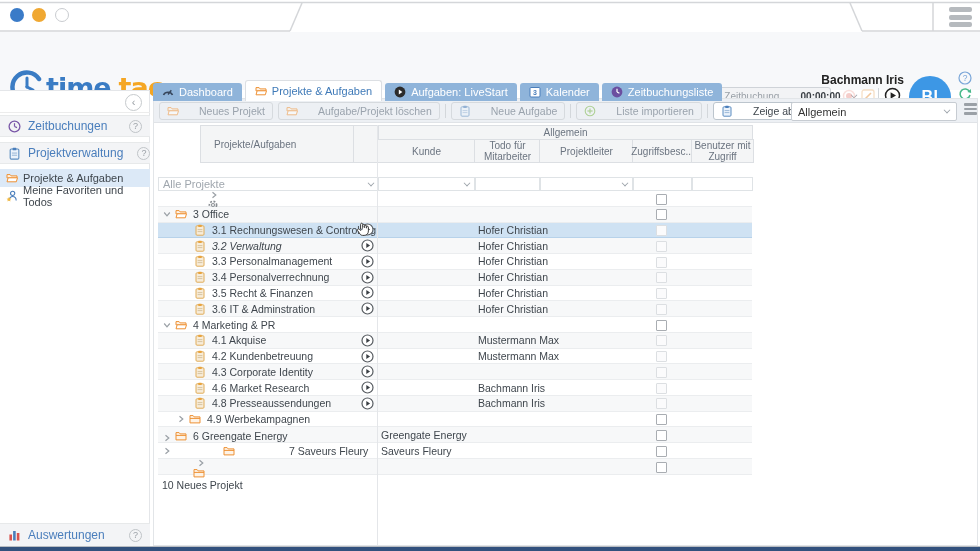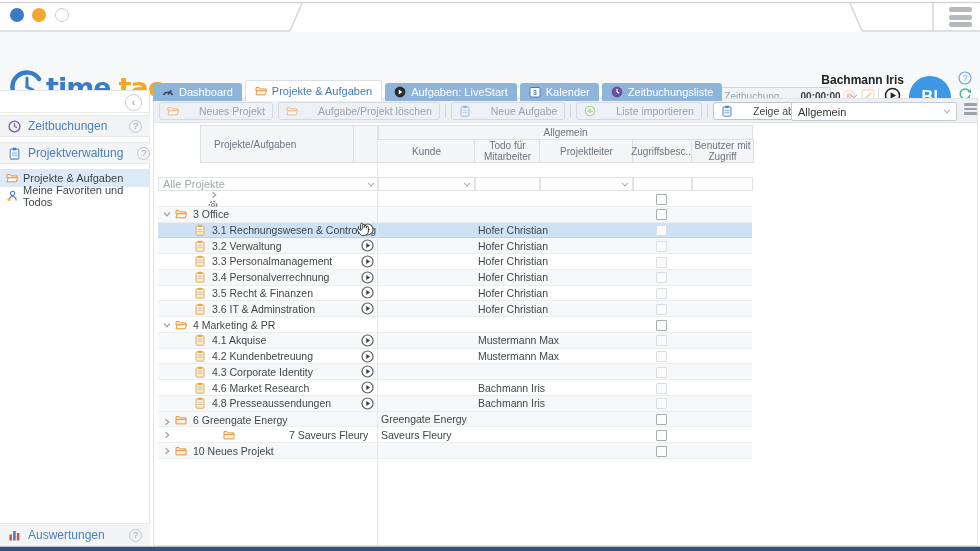--- a/index.html
+++ b/index.html
@@ -400,21 +400,21 @@
             <span class="playcell">
               <svg width="13" height="13" viewBox="0 0 13 13">
                 <circle cx="6.5" cy="6.5" r="5.5" fill="#fff" stroke="#565b60" stroke-width="1.2"></circle>
                 <polygon points="5.3,4.1 9.1,6.5 5.3,8.9" fill="#3a3f44"></polygon>
               </svg>
             </span>
             <span class="person">Hofer Christian</span>
             <span class="cbx muted"></span>
           </div>
           <div class="row alt">
-            <div class="tree" style="padding-left:36px;">
+            <div class="tree" style="padding-left:36px;font-style:italic;">
               <span class="ticon">
                 <svg width="12" height="12" viewBox="0 0 12 12">
                   <rect x="2" y="1.8" width="8" height="9.4" rx="1" fill="#f7ecd9" stroke="#e0ac58" stroke-width="1"></rect>
                   <rect x="4.3" y="0.8" width="3.4" height="2.2" rx=".5" fill="#e8a33d"></rect>
                   <line x1="3.6" y1="5.6" x2="8.4" y2="5.6" stroke="#d8c4a0" stroke-width="1"></line>
                   <line x1="3.6" y1="7.6" x2="8.4" y2="7.6" stroke="#d8c4a0" stroke-width="1"></line>
                 </svg>
               </span>
               <span>3.2 Verwaltung</span>
             </div>
@@ -625,20 +625,37 @@
             </div>
             <span class="playcell">
               <svg width="13" height="13" viewBox="0 0 13 13">
                 <circle cx="6.5" cy="6.5" r="5.5" fill="#fff" stroke="#565b60" stroke-width="1.2"></circle>
                 <polygon points="5.3,4.1 9.1,6.5 5.3,8.9" fill="#3a3f44"></polygon>
               </svg>
             </span>
             <span class="person">Bachmann Iris</span>
             <span class="cbx muted"></span>
           </div>
+          <div class="row">
+            <div class="tree" style="padding-left:18px;">
+              <span class="tchev">
+                <svg width="8" height="8" viewBox="0 0 8 8">
+                  <polyline points="2.5,1.2 5.8,4 2.5,6.8" fill="none" stroke="#9aa0a6" stroke-width="1.2"></polyline>
+                </svg>
+              </span>
+              <span class="ticon">
+                <svg width="12" height="12" viewBox="0 0 12 12">
+                  <path d="M1 2.6 h3.1 l1 1.3 h5.9 v6 H1z" fill="#fdf3e7" stroke="#ee9134" stroke-width="1"></path>
+                  <line x1="1" y1="5.4" x2="11" y2="5.4" stroke="#ee9134" stroke-width="1"></line>
+                </svg>
+              </span>
+              <span>4.9 Werbekampagnen</span>
+            </div>
+            <span class="cbx"></span>
+          </div>
           <div class="row alt">
             <div class="tree" style="padding-left:4px;align-items:flex-end;">
               <span class="tchev">
                 <svg width="8" height="8" viewBox="0 0 8 8">
                   <polyline points="2.5,1.2 5.8,4 2.5,6.8" fill="none" stroke="#9aa0a6" stroke-width="1.2"></polyline>
                 </svg>
               </span>
               <span class="ticon">
                 <svg width="12" height="12" viewBox="0 0 12 12">
                   <path d="M1 2.6 h3.1 l1 1.3 h5.9 v6 H1z" fill="#fdf3e7" stroke="#ee9134" stroke-width="1"></path>
@@ -662,21 +679,21 @@
                   <path d="M1 2.6 h3.1 l1 1.3 h5.9 v6 H1z" fill="#fdf3e7" stroke="#ee9134" stroke-width="1"></path>
                   <line x1="1" y1="5.4" x2="11" y2="5.4" stroke="#ee9134" stroke-width="1"></line>
                 </svg>
               </span>
               <span>7 Saveurs Fleury</span>
             </div>
             <span class="kunde">Saveurs Fleury</span>
             <span class="cbx"></span>
           </div>
           <div class="row alt">
-            <div class="tree" style="padding-left:4px;">
+            <div class="tree" style="padding-left:4px;flex-direction:column;">
               <span class="tchev">
                 <svg width="8" height="8" viewBox="0 0 8 8">
                   <polyline points="2.5,1.2 5.8,4 2.5,6.8" fill="none" stroke="#9aa0a6" stroke-width="1.2"></polyline>
                 </svg>
               </span>
               <span class="ticon">
                 <svg width="12" height="12" viewBox="0 0 12 12">
                   <path d="M1 2.6 h3.1 l1 1.3 h5.9 v6 H1z" fill="#fdf3e7" stroke="#ee9134" stroke-width="1"></path>
                   <line x1="1" y1="5.4" x2="11" y2="5.4" stroke="#ee9134" stroke-width="1"></line>
                 </svg>

